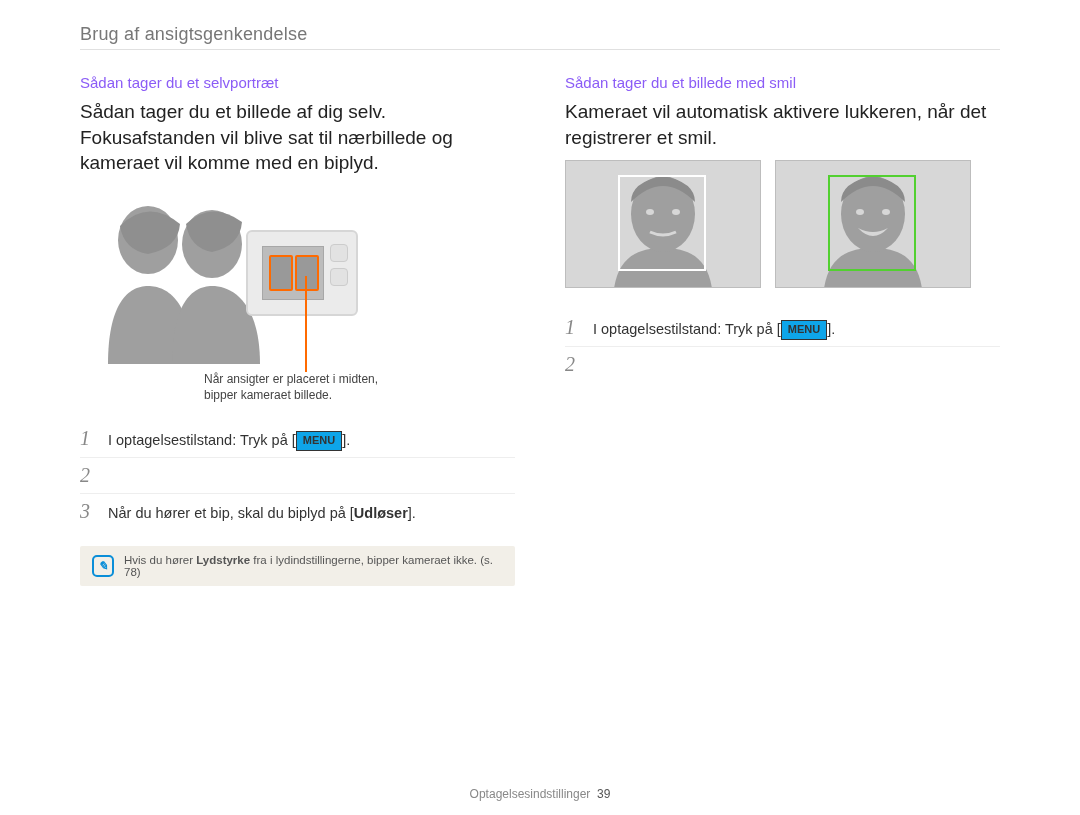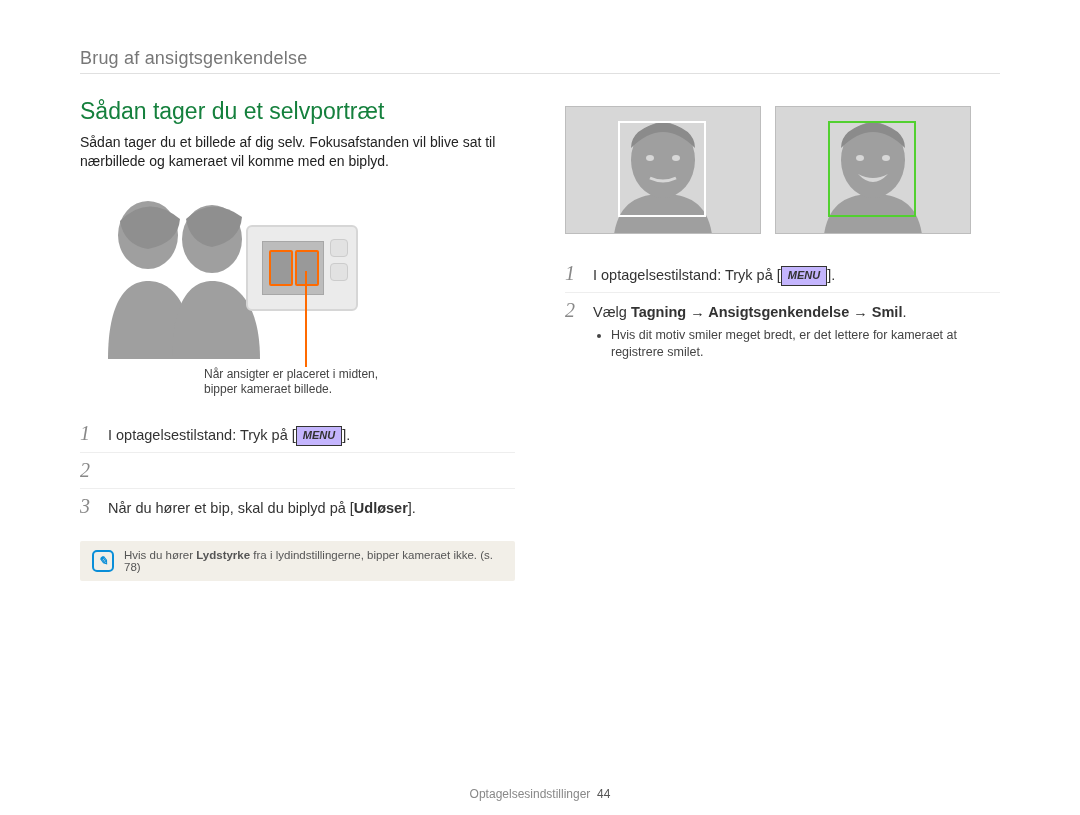--- a/index.html
+++ b/index.html
@@ -7,48 +7,48 @@
     margin: 0;
     padding: 0;
     font-family: Arial, Helvetica, sans-serif;
     color: #333;
     background: #fff;
     width: 1080px;
     height: 815px;
     position: relative;
   }
   .page {
-    padding: 48px 80px 20px 80px;
+    padding: 24px 80px 20px 80px;
   }
   .breadcrumb {
     font-size: 18px;
     font-weight: 300;
     color: #777;
     letter-spacing: 0.2px;
     border-bottom: 1px solid #e0e0e0;
     padding-bottom: 4px;
     margin-bottom: 24px;
     font-family: "Segoe UI Light", Arial, sans-serif;
   }
   .columns {
     display: flex;
     gap: 50px;
   }
   .col {
     flex: 1;
     min-width: 0;
   }
   h2.section-title {
-    color: #15803d;
+    color: #8b5cf6;
     font-weight: 400;
-    font-size: 23px;
+    font-size: 15px;
     margin: 0 0 8px 0;
   }
   p.intro {
-    font-size: 14px;
+    font-size: 19px;
     line-height: 1.35;
     margin: 0 0 10px 0;
     color: #222;
   }
   
   .selfie-illus {
     width: 330px;
     height: 180px;
     position: relative;
     margin-bottom: 6px;
@@ -120,27 +120,26 @@
     font-style: italic;
     font-size: 20px;
     color: #888;
     font-family: Georgia, serif;
     width: 16px;
     flex-shrink: 0;
   }
   .step-text { flex: 1; line-height: 1.45; }
   .menu-box {
     display: inline-block;
-    background: #c4b5fd;
+    background: #0ea5e9;
     border: 1px solid #333;
     font-weight: 700;
     font-size: 11px;
     padding: 1px 6px;
     vertical-align: 1px;
-    font-style: italic;
   }
   .bold { font-weight: 700; }
   ul.sub {
     margin: 4px 0 0 0;
     padding-left: 18px;
     font-size: 12.5px;
     color: #444;
   }
   ul.sub li { line-height: 1.35; }
 
@@ -267,20 +266,22 @@
 
       <div class="note">
         <div class="note-icon">✎</div>
         <div>
           <span>Hvis du hører </span><span class="bold">Lydstyrke</span><span> fra i lydindstillingerne, bipper kameraet ikke. (s. 78)</span>
         </div>
       </div>
     </div>
 
     <div class="col">
+      <h2 class="section-title">Sådan tager du et billede med smil</h2>
+      <p class="intro">Kameraet vil automatisk aktivere lukkeren, når det registrerer et smil.</p>
 
       <div class="smile-row">
         <div class="smile-img">
           <div class="face">
             <svg width="130" height="140" viewBox="0 0 130 140">
               <g fill="#9f9f9f">
                 <path d="M15 140 C15 96 36 84 65 84 C94 84 115 96 115 140 Z"></path>
                 <ellipse cx="65" cy="50" rx="32" ry="38"></ellipse>
                 <path d="M33 38 Q65 6 97 38 Q97 18 65 12 Q33 18 33 38 Z" fill="#8b8b8b"></path>
               </g>
@@ -314,27 +315,21 @@
 
       <div class="steps">
         <div class="step">
           <div class="step-num">1</div>
           <div class="step-text">
             <span>I optagelsestilstand: Tryk på [</span><span class="menu-box">MENU</span><span>].</span>
           </div>
         </div>
         <div class="step">
           <div class="step-num">2</div>
-          <div class="step-text">
-            <span>Vælg </span><span class="bold">Tagning → Ansigtsgenkendelse → Smil</span><span>.</span>
-            <ul class="sub">
-              <li>Hvis dit motiv smiler meget bredt, er det lettere for kameraet at registrere smilet.</li>
-            </ul>
-          </div>
         </div>
       </div>
     </div>
   </div>
 </div>
 
 <div class="footer">
-  <span>Optagelsesindstillinger</span>&nbsp;&nbsp;<span class="pg">44</span>
+  <span>Optagelsesindstillinger</span>&nbsp;&nbsp;<span class="pg">39</span>
 </div>
 
 </body></html>

